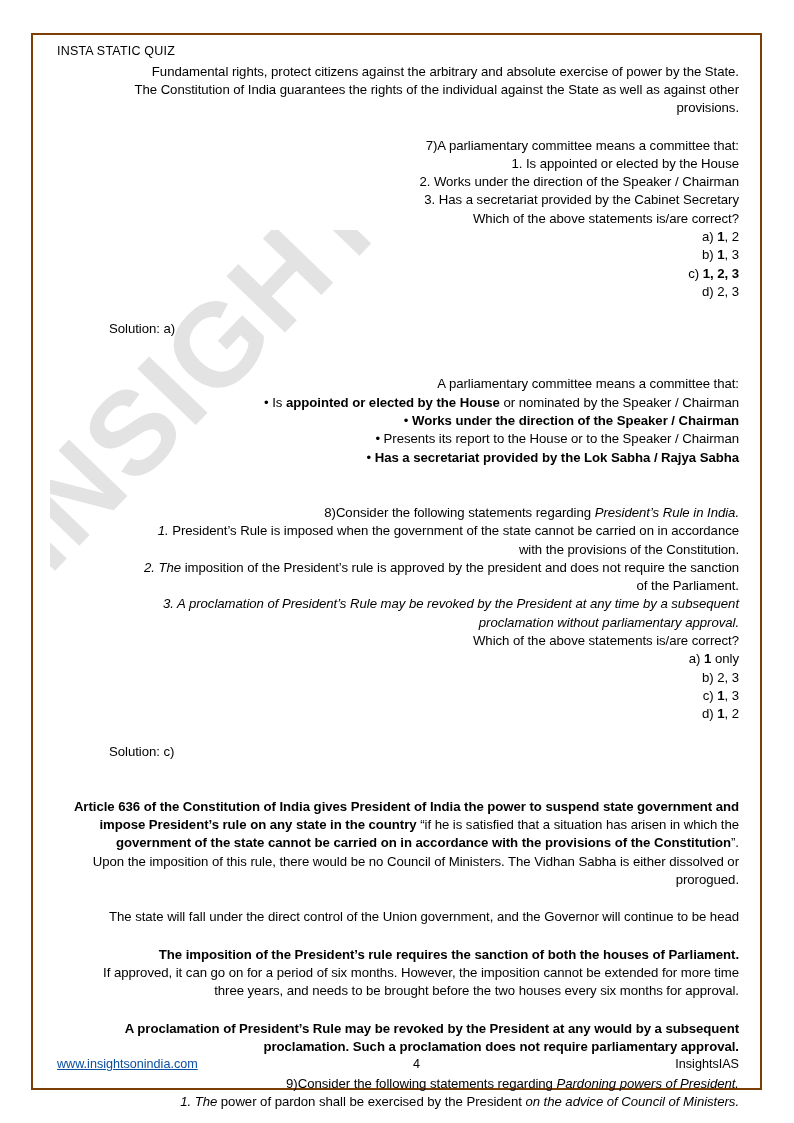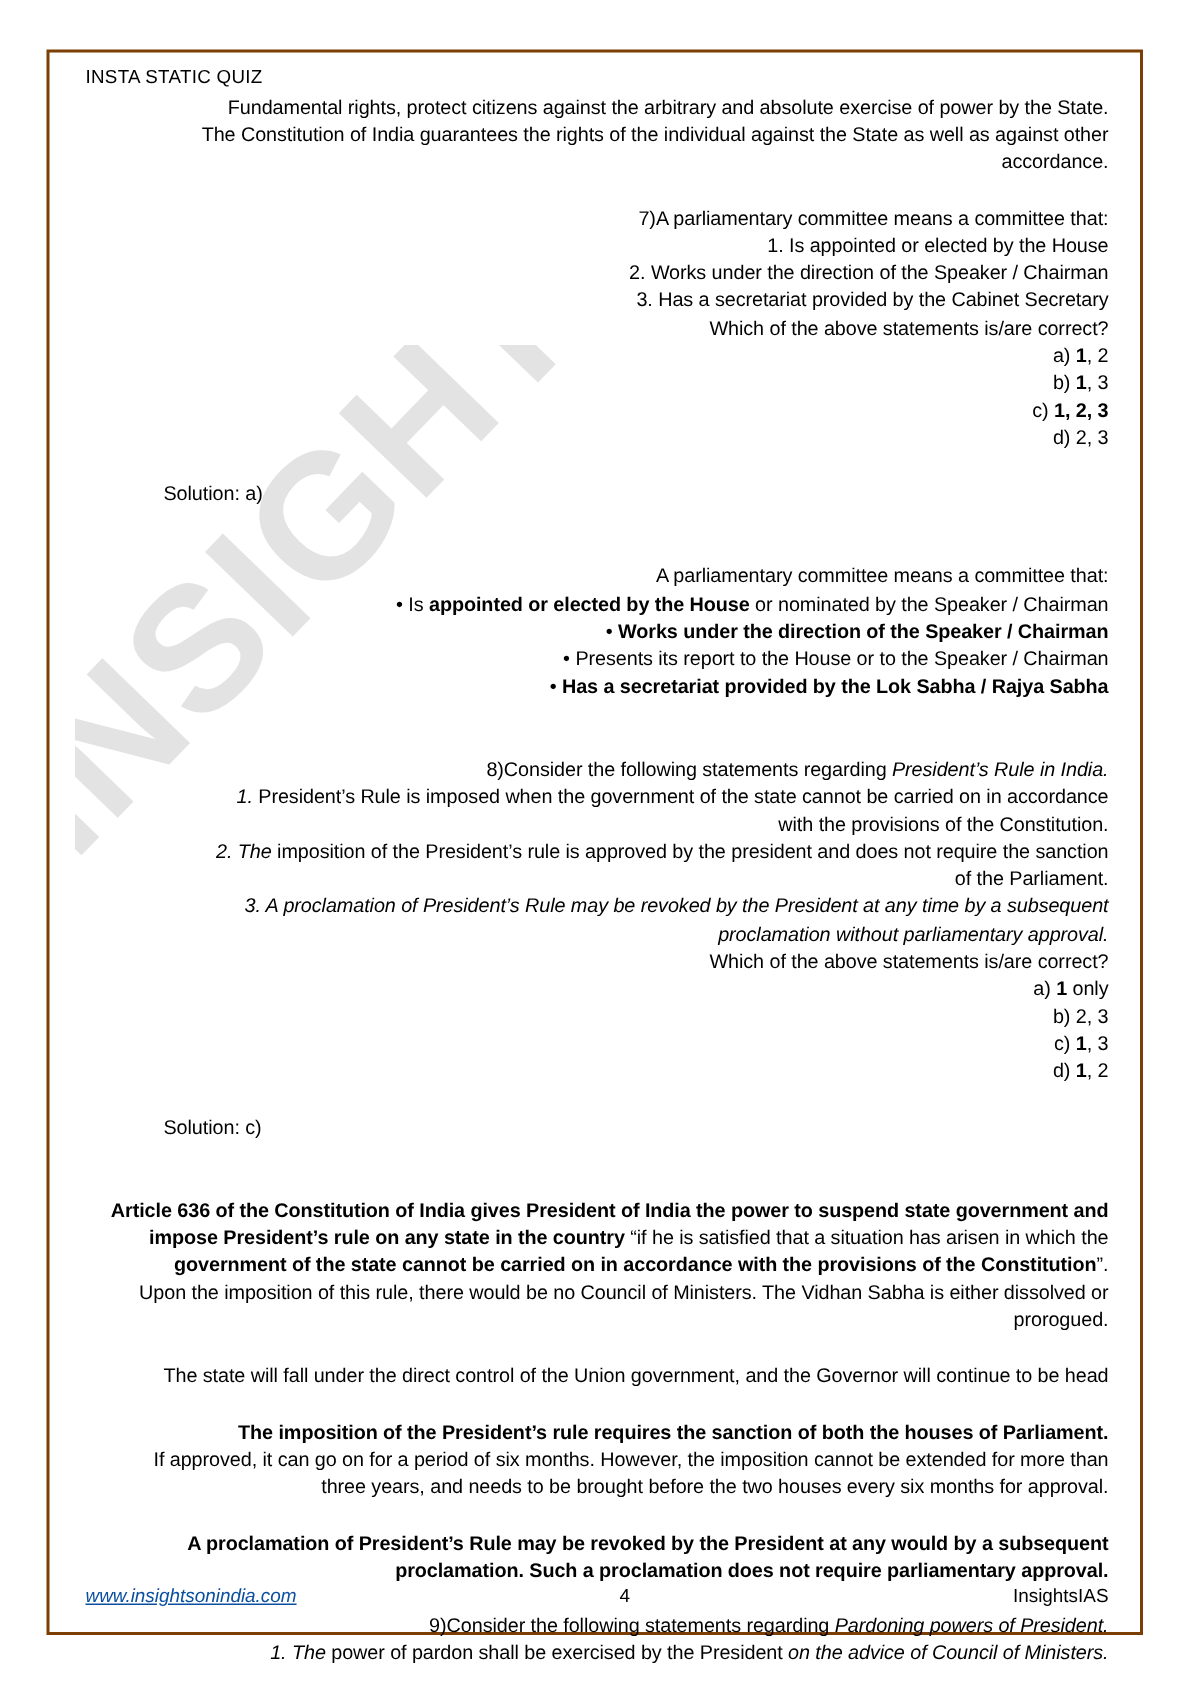--- a/index.html
+++ b/index.html
@@ -110,21 +110,20 @@
     width: 682px;
     display: flex;
     align-items: baseline;
     font-size: 12.6px;
     z-index: 2;
   }
   .footer-left {
     flex: 0 0 auto;
     color: #0a4fa0;
     text-decoration: underline;
-    font-style: italic;
   }
   .footer-center {
     flex: 1 1 auto;
     text-align: center;
     color: #000;
     padding-right: 40px;
   }
   .footer-right {
     flex: 0 0 auto;
     color: #000;
@@ -141,21 +140,21 @@
     <span>INSIGHTSIAS</span>
   </div>
 
   <div class="content">
 
     <div class="doc-header">INSTA STATIC QUIZ</div>
 
     <div class="blk">
       <p class="line">Fundamental rights, protect citizens against the arbitrary and absolute exercise of power by the State.</p>
       <p class="line">The Constitution of India guarantees the rights of the individual against the State as well as against other</p>
-      <p class="line">accordance.</p>
+      <p class="line">provisions.</p>
     </div>
 
     <div class="gap-md"></div>
 
     <div class="blk">
       <p class="line num-line"><span class="q-label">7)</span><span>A parliamentary committee means a committee that:</span></p>
       <p class="line ind1">1. Is appointed or elected by the House</p>
       <p class="line ind1">2. Works under the direction of the Speaker / Chairman</p>
       <p class="line ind1">3. Has a secretariat provided by the Cabinet Secretary</p>
       <p class="line num-line">Which of the above statements is/are correct?</p>
@@ -216,21 +215,21 @@
     <div class="gap-md"></div>
 
     <div class="blk">
       <p class="line">The state will fall under the direct control of the Union government, and the Governor will continue to be head</p>
     </div>
 
     <div class="gap-md"></div>
 
     <div class="blk">
       <p class="line b">The imposition of the President’s rule requires the sanction of both the houses of Parliament.</p>
-      <p class="line">If approved, it can go on for a period of six months. However, the imposition cannot be extended for more than</p>
+      <p class="line">If approved, it can go on for a period of six months. However, the imposition cannot be extended for more time</p>
       <p class="line">three years, and needs to be brought before the two houses every six months for approval.</p>
     </div>
 
     <div class="gap-md"></div>
 
     <div class="blk">
       <p class="line b">A proclamation of President’s Rule may be revoked by the President at any would by a subsequent</p>
       <p class="line b">proclamation. Such a proclamation does not require parliamentary approval.</p>
     </div>
 

